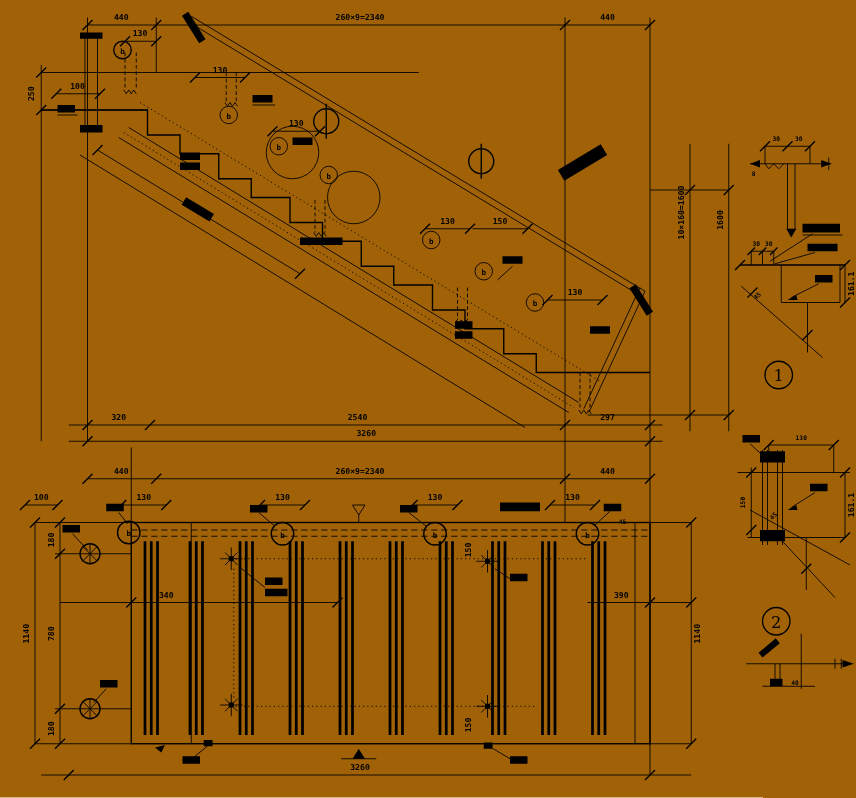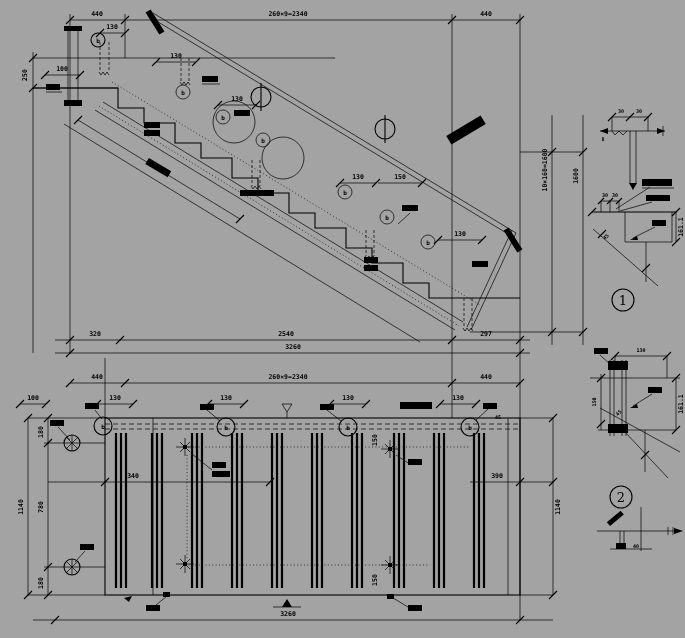--- a/index.html
+++ b/index.html
@@ -1,16 +1,16 @@
 <!DOCTYPE html>
 <html><head>
 <meta charset="utf-8">
 <style>
   html,body{margin:0;padding:0;background:#fff;}
-  #page{position:relative;width:685px;height:638px;background:#a3a3a3;overflow:hidden;}
+  #page{position:relative;width:685px;height:638px;background:#a16207;overflow:hidden;}
   svg{position:absolute;left:0;top:0;}
   .ln{stroke:#000;stroke-width:.7;fill:none;}
   .ln2{stroke:#000;stroke-width:1.1;fill:none;}
   .th{stroke:#000;stroke-width:2.2;fill:none;}
   .dash{stroke-dasharray:5 3;}
   .dsh2{stroke-dasharray:3 2;}
   .dot{stroke-dasharray:1 2.4;}
   .blk{fill:#000;stroke:none;}
   .t{font:700 6.5px "DejaVu Sans Mono",monospace;fill:#000;text-anchor:middle;}
   .ts{font:700 5px "DejaVu Sans Mono",monospace;fill:#000;text-anchor:middle;}

